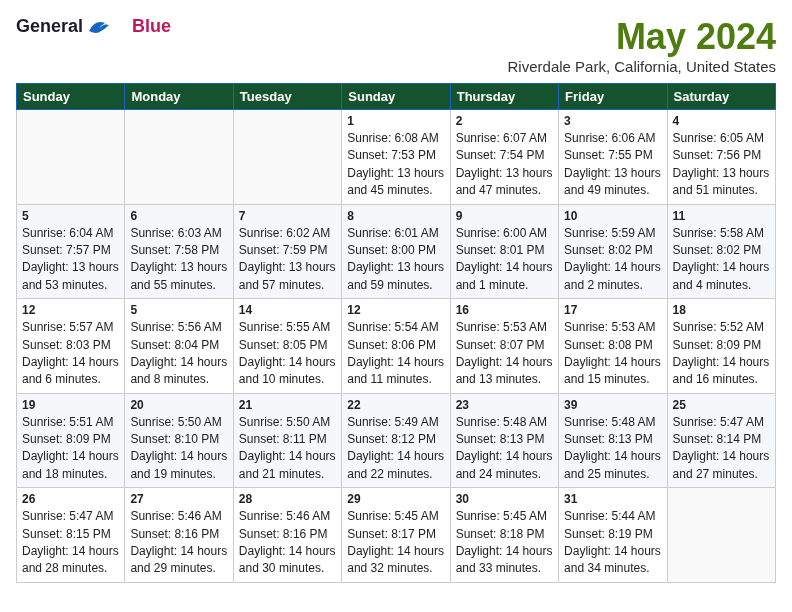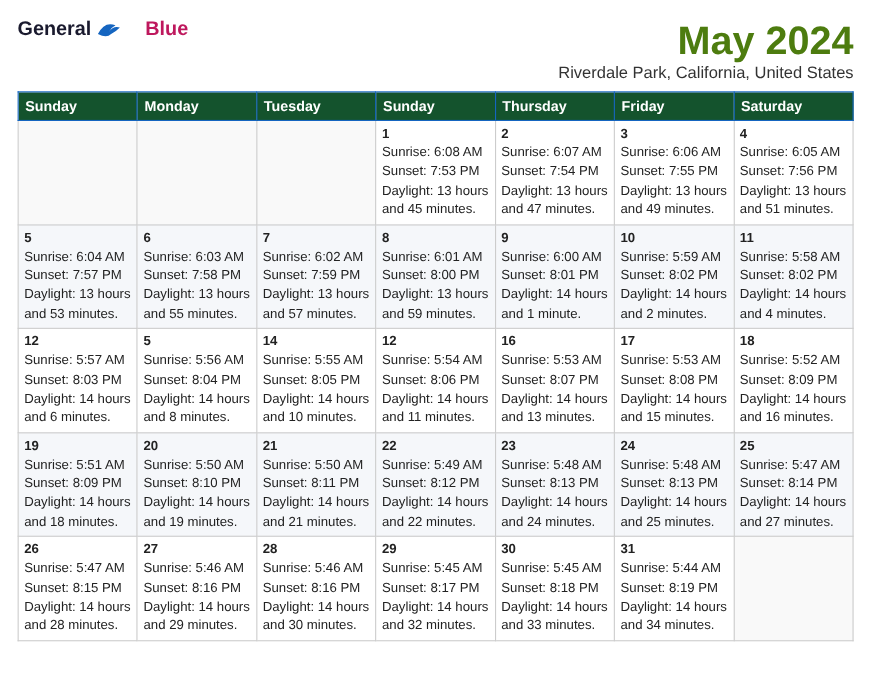--- a/index.html
+++ b/index.html
@@ -226,21 +226,21 @@
         </td>
         <td>
           <span class="day-num">22</span>
           <div class="day-info">Sunrise: 5:49 AM<br>Sunset: 8:12 PM<br>Daylight: 14 hours<br>and 22 minutes.</div>
         </td>
         <td>
           <span class="day-num">23</span>
           <div class="day-info">Sunrise: 5:48 AM<br>Sunset: 8:13 PM<br>Daylight: 14 hours<br>and 24 minutes.</div>
         </td>
         <td>
-          <span class="day-num">24</span>
+          <span class="day-num">39</span>
           <div class="day-info">Sunrise: 5:48 AM<br>Sunset: 8:13 PM<br>Daylight: 14 hours<br>and 25 minutes.</div>
         </td>
         <td>
           <span class="day-num">25</span>
           <div class="day-info">Sunrise: 5:47 AM<br>Sunset: 8:14 PM<br>Daylight: 14 hours<br>and 27 minutes.</div>
         </td>
       </tr>
       <tr>
         <td>
           <span class="day-num">26</span>

